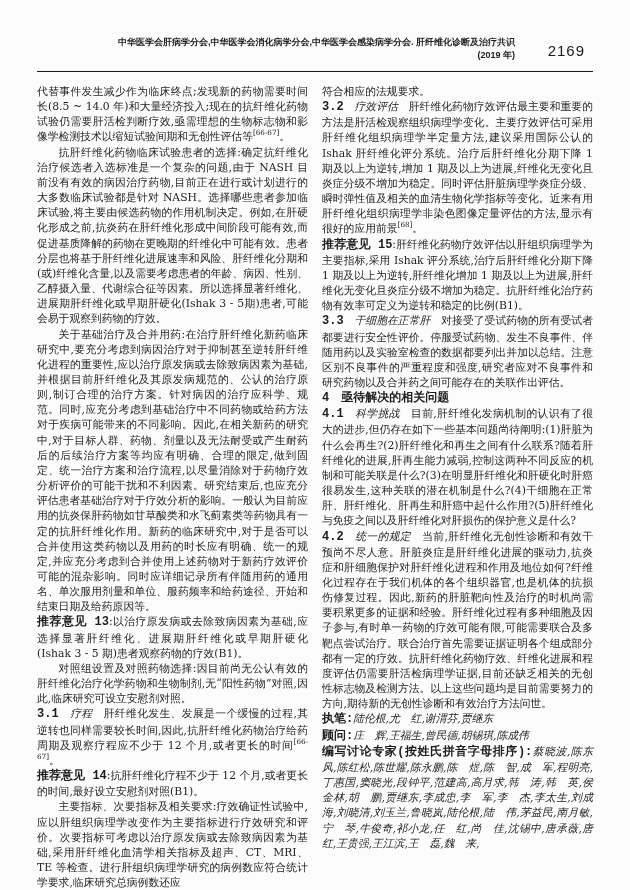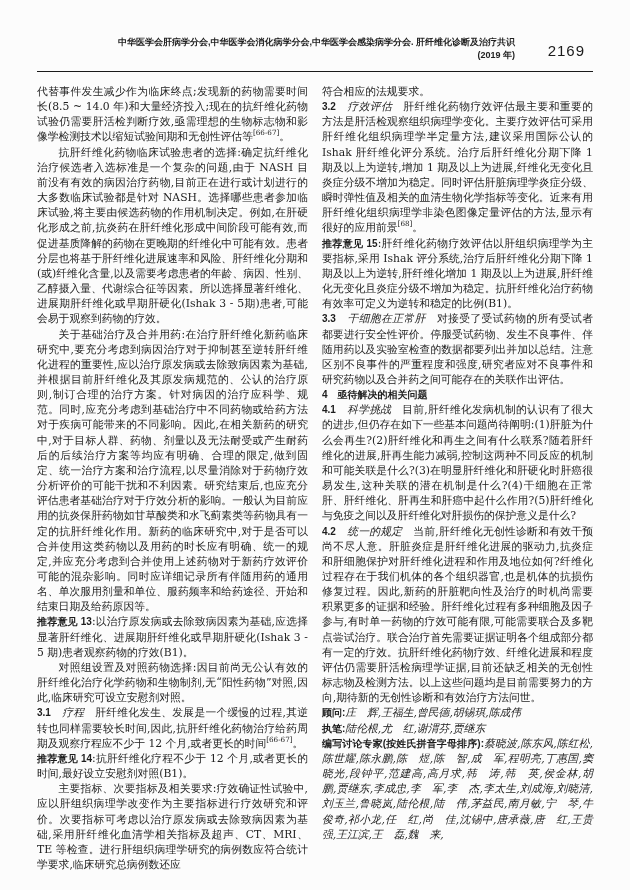--- a/index.html
+++ b/index.html
@@ -17,21 +17,21 @@
   .page-number{
     position:absolute;right:8px;top:6px;
     font-family:"Liberation Sans","DejaVu Sans",sans-serif;
     font-size:15px;letter-spacing:1px;color:#1a1a1a;
   }
   .header-rule{position:absolute;top:71px;left:37px;right:37px;border-top:1.6px solid #1a1a1a;}
   .columns{position:absolute;top:84px;left:37px;width:556px;display:flex;gap:14px;}
   .col{width:271px;font-size:10.8px;line-height:15.15px;text-align:justify;text-justify:inter-ideograph;}
   .col p{margin:0;}
   .col p.indent{text-indent:2em;}
-  .b{font-weight:bold;font-family:Liberation Sans, sans-serif;font-size:10px;}
+  .b{font-weight:bold;font-family:Liberation Mono, monospace;font-size:12px;}
   .i{font-style:italic;}
   .k{font-style:italic;}
   sup{font-size:7.2px;line-height:0;}
 </style>
 </head>
 <body>
 
 <div class="page">
   <div class="header">
     <div class="header-title">中华医学会肝病学分会,中华医学会消化病学分会,中华医学会感染病学分会. 肝纤维化诊断及治疗共识(2019 年)</div>
@@ -51,18 +51,18 @@
         <p class="indent"><span>主要指标、次要指标及相关要求:疗效确证性试验中,应以肝组织病理学改变作为主要指标进行疗效研究和评价。次要指标可考虑以治疗原发病或去除致病因素为基础,采用肝纤维化血清学相关指标及超声、CT、MRI、TE 等检查。进行肝组织病理学研究的病例数应符合统计学要求,临床研究总病例数还应</span></p>
       </div>
     <div class="col">
         <p><span>符合相应的法规要求。</span></p>
         <p><span class="b">3.2</span><span class="i">　疗效评估　</span><span>肝纤维化药物疗效评估最主要和重要的方法是肝活检观察组织病理学变化。主要疗效评估可采用肝纤维化组织病理学半定量方法,建议采用国际公认的 Ishak 肝纤维化评分系统。治疗后肝纤维化分期下降 1 期及以上为逆转,增加 1 期及以上为进展,纤维化无变化且炎症分级不增加为稳定。同时评估肝脏病理学炎症分级、瞬时弹性值及相关的血清生物化学指标等变化。近来有用肝纤维化组织病理学非染色图像定量评估的方法,显示有很好的应用前景</span><sup>[68]</sup><span>。</span></p>
         <p><span class="b">推荐意见 15</span><span>:肝纤维化药物疗效评估以肝组织病理学为主要指标,采用 Ishak 评分系统,治疗后肝纤维化分期下降 1 期及以上为逆转,肝纤维化增加 1 期及以上为进展,肝纤维化无变化且炎症分级不增加为稳定。抗肝纤维化治疗药物有效率可定义为逆转和稳定的比例(B1)。</span></p>
         <p><span class="b">3.3</span><span class="i">　干细胞在正常肝　</span><span>对接受了受试药物的所有受试者都要进行安全性评价。停服受试药物、发生不良事件、伴随用药以及实验室检查的数据都要列出并加以总结。注意区别不良事件的严重程度和强度,研究者应对不良事件和研究药物以及合并药之间可能存在的关联作出评估。</span></p>
         <p><span class="b">4　亟待解决的相关问题</span></p>
         <p><span class="b">4.1</span><span class="i">　科学挑战　</span><span>目前,肝纤维化发病机制的认识有了很大的进步,但仍存在如下一些基本问题尚待阐明:(1)肝脏为什么会再生?(2)肝纤维化和再生之间有什么联系?随着肝纤维化的进展,肝再生能力减弱,控制这两种不同反应的机制和可能关联是什么?(3)在明显肝纤维化和肝硬化时肝癌很易发生,这种关联的潜在机制是什么?(4)干细胞在正常肝、肝纤维化、肝再生和肝癌中起什么作用?(5)肝纤维化与免疫之间以及肝纤维化对肝损伤的保护意义是什么?</span></p>
         <p><span class="b">4.2</span><span class="i">　统一的规定　</span><span>当前,肝纤维化无创性诊断和有效干预尚不尽人意。肝脏炎症是肝纤维化进展的驱动力,抗炎症和肝细胞保护对肝纤维化进程和作用及地位如何?纤维化过程存在于我们机体的各个组织器官,也是机体的抗损伤修复过程。因此,新药的肝脏靶向性及治疗的时机尚需要积累更多的证据和经验。肝纤维化过程有多种细胞及因子参与,有时单一药物的疗效可能有限,可能需要联合及多靶点尝试治疗。联合治疗首先需要证据证明各个组成部分都有一定的疗效。抗肝纤维化药物疗效、纤维化进展和程度评估仍需要肝活检病理学证据,目前还缺乏相关的无创性标志物及检测方法。以上这些问题均是目前需要努力的方向,期待新的无创性诊断和有效治疗方法问世。</span></p>
+        <p><span class="b">执笔:</span><span class="k">陆伦根,尤　红,谢渭芬,贾继东</span></p>
         <p><span class="b">顾问:</span><span class="k">庄　辉,王福生,曾民德,胡锡琪,陈成伟</span></p>
-        <p><span class="b">执笔:</span><span class="k">陆伦根,尤　红,谢渭芬,贾继东</span></p>
         <p><span class="b">编写讨论专家(按姓氏拼音字母排序):</span><span class="k">蔡晓波,陈东风,陈红松,陈世耀,陈永鹏,陈　煜,陈　智,成　军,程明亮,丁惠国,窦晓光,段钟平,范建高,高月求,韩　涛,韩　英,侯金林,胡　鹏,贾继东,李成忠,李　军,李　杰,李太生,刘成海,刘晓清,刘玉兰,鲁晓岚,陆伦根,陆　伟,茅益民,南月敏,宁　琴,牛俊奇,祁小龙,任　红,尚　佳,沈锡中,唐承薇,唐　红,王贵强,王江滨,王　磊,魏　来,</span></p>
       </div>
   </div>
 </div>
 
 </body></html>

